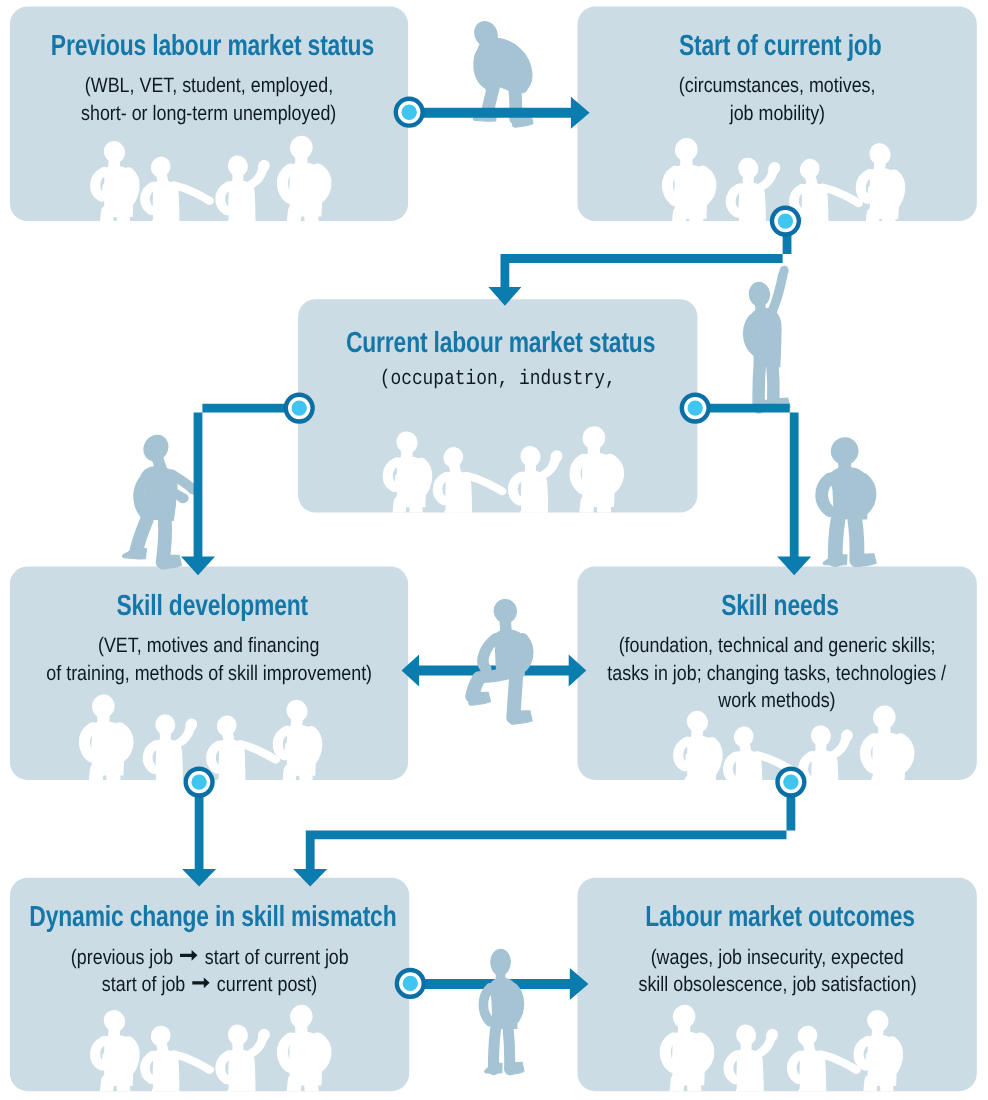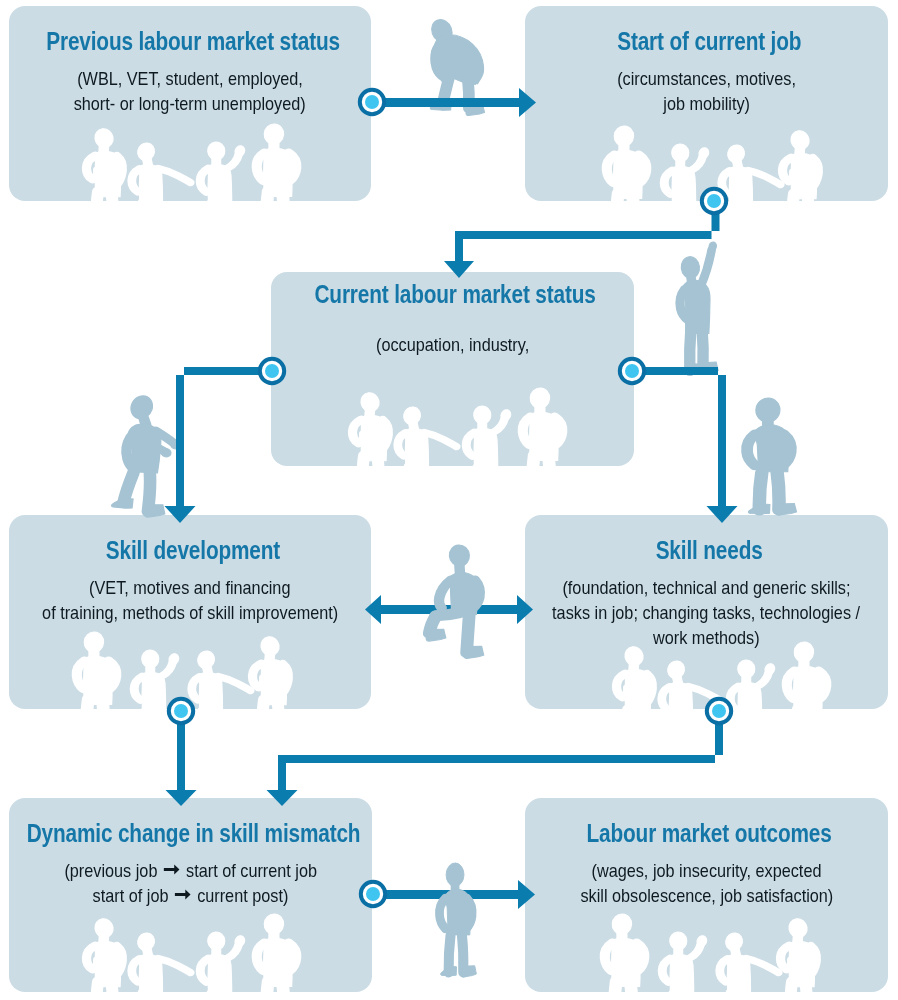--- a/index.html
+++ b/index.html
@@ -529,22 +529,22 @@
   <div class="boxtxt title" style="left:-68px;top:27px;width:522px;"><span>Previous labour market status</span></div>
   <div class="boxtxt sub" style="left:-71px;top:66px;width:522px;">
     <div><span>(WBL, VET, student, employed,</span></div>
     <div><span>short- or long-term unemployed)</span></div>
   </div>
   <div class="boxtxt title" style="left:448px;top:27px;width:523px;"><span>Start of current job</span></div>
   <div class="boxtxt sub" style="left:445px;top:66px;width:523px;">
     <div><span>(circumstances, motives,</span></div>
     <div><span>job mobility)</span></div>
   </div>
-  <div class="boxtxt title" style="left:194px;top:280px;width:523px;"><span>Current labour market status</span></div>
-  <div class="boxtxt sub" style="left:191px;top:332px;width:523px;">
+  <div class="boxtxt title" style="left:194px;top:297px;width:523px;"><span>Current labour market status</span></div>
+  <div class="boxtxt sub" style="left:191px;top:332px;width:523px;font-family:Liberation Mono, monospace;">
     <div><span>(occupation, industry,</span></div>
   </div>
   <div class="boxtxt title" style="left:-68px;top:536px;width:522px;"><span>Skill development</span></div>
   <div class="boxtxt sub" style="left:-71px;top:575px;width:522px;">
     <div><span>(VET, motives and financing</span></div>
     <div><span>of training, methods of skill improvement)</span></div>
   </div>
   <div class="boxtxt title" style="left:448px;top:536px;width:523px;"><span>Skill needs</span></div>
   <div class="boxtxt sub" style="left:445px;top:575px;width:523px;">
     <div><span>(foundation, technical and generic skills;</span></div>

